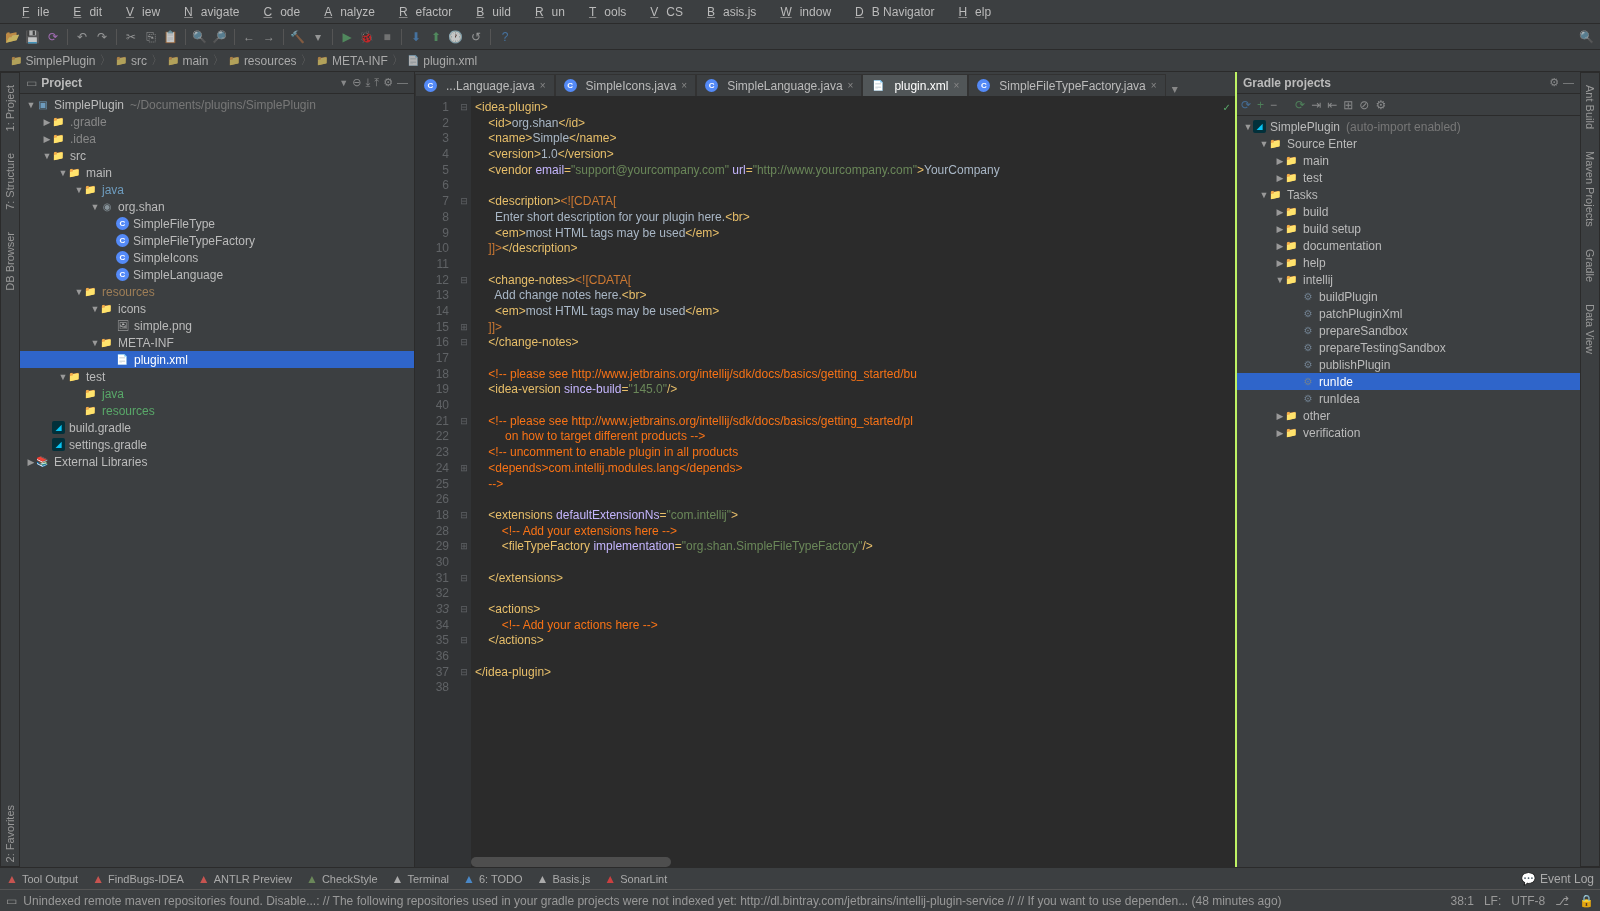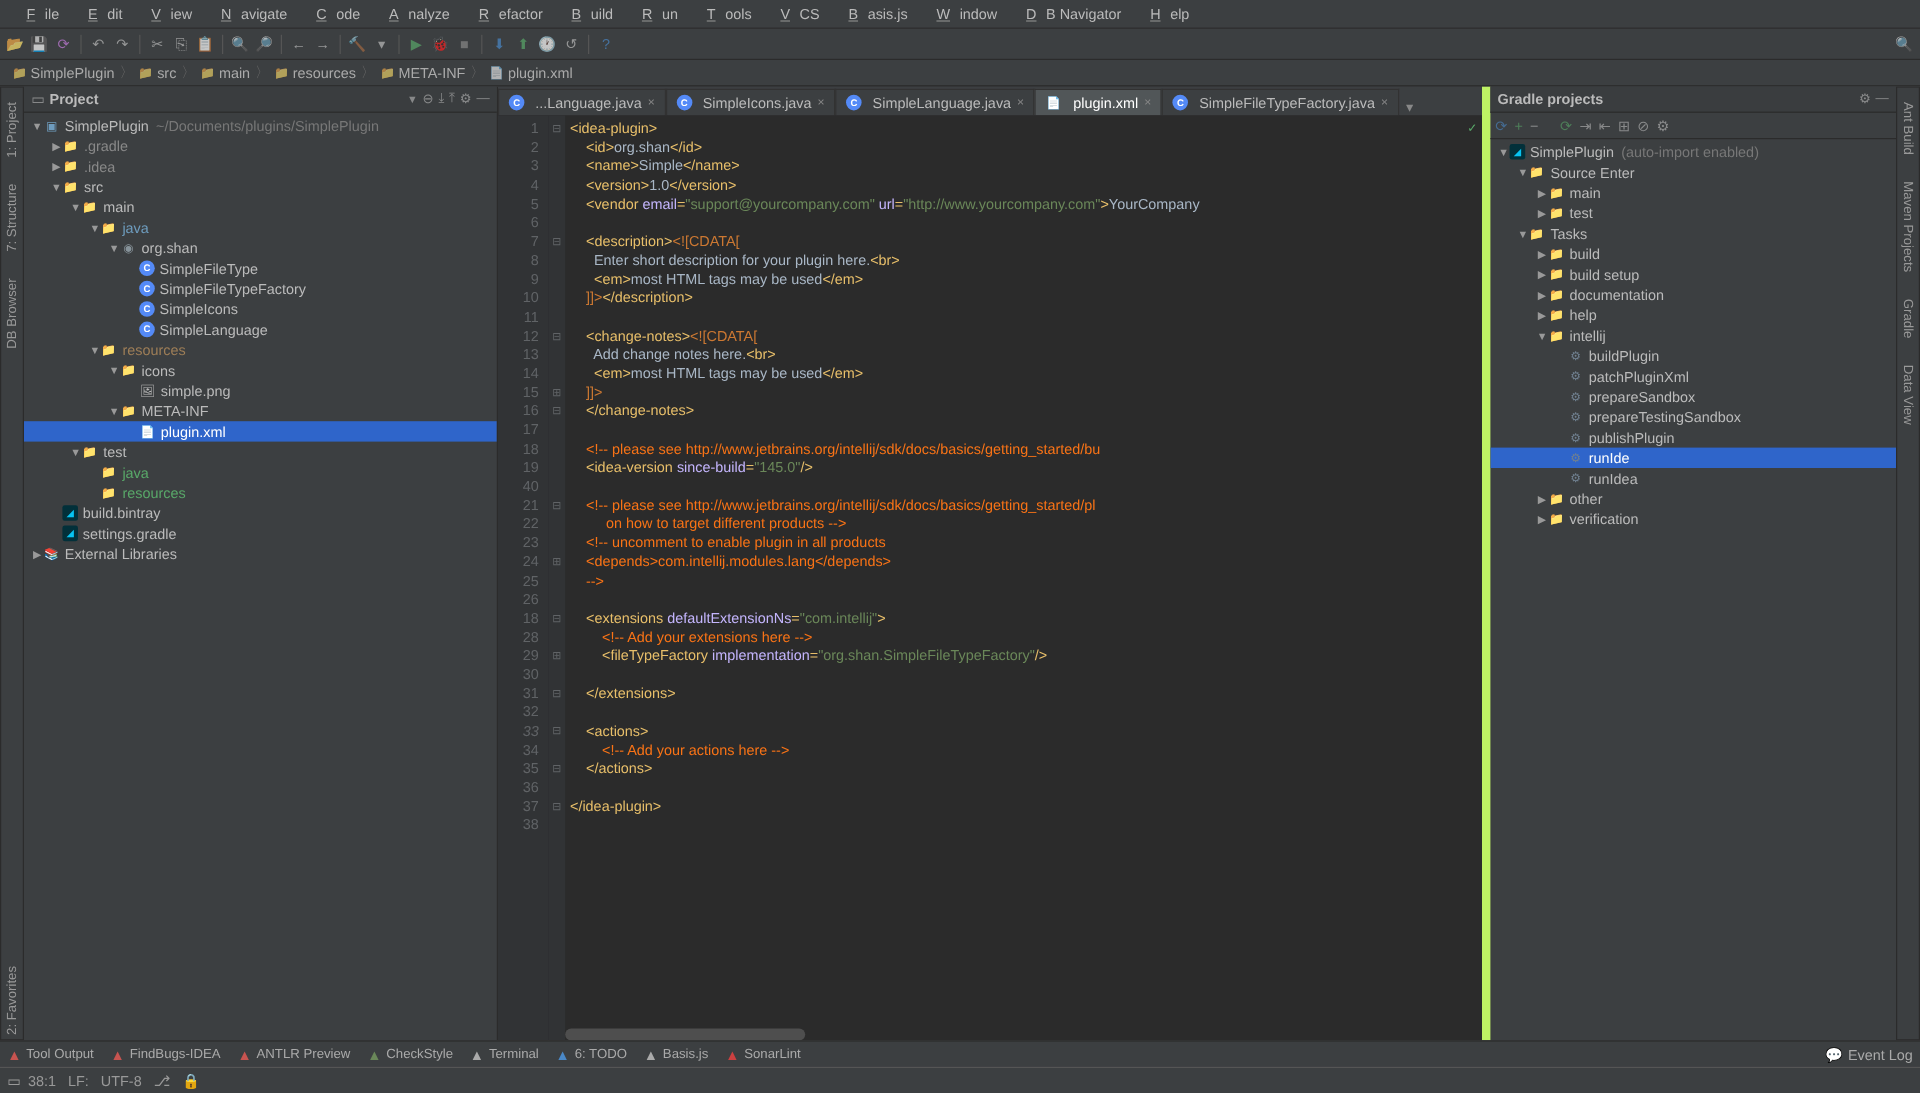--- a/index.html
+++ b/index.html
@@ -44,21 +44,21 @@
 .fold-gutter{width:14px;background:#313335;color:#606366;padding-top:4px}
 .fold-gutter div{height:15.7px;text-align:center;font-size:9px;cursor:pointer}
 .code{flex:1;padding:4px 0 0 4px;color:#a9b7c6;white-space:pre;overflow:auto}
 .code .tag{color:#e8bf6a}
 .code .attr{color:#c4b5fd}
 .code .str{color:#6a8759}
 .code .txt{color:#a9b7c6}
 .code .com{color:#f97316}
 .code .cdata{color:#cc7832}
 .code .underline{text-decoration-style:dotted}
-.gradle-panel{width:345px;background:#3c3f41;border-left:7px solid #bef264;display:flex;flex-direction:column}
+.gradle-panel{width:345px;background:#3c3f41;border-left:2px solid #bef264;display:flex;flex-direction:column}
 .gp-toolbar{height:22px;display:flex;align-items:center;padding:0 4px;gap:6px;border-bottom:1px solid #2b2b2b}
 .gp-toolbar span{opacity:.6;cursor:pointer;font-size:12px}
 .gp-tree{flex:1;overflow:auto;padding:2px 0}
 .gear{color:#708090}
 .bottom-bar{height:22px;background:#3c3f41;border-top:1px solid #2b2b2b;display:flex;align-items:center;padding:0 6px;gap:14px}
 .bb-item{display:flex;align-items:center;gap:4px;color:#aaa;cursor:pointer;font-size:11px}
 .status-bar{height:22px;background:#3c3f41;border-top:1px solid #555;display:flex;align-items:center;padding:0 6px;color:#999;font-size:11px}
 .status-msg{flex:1;white-space:nowrap;overflow:hidden;text-overflow:ellipsis}
 .status-right{display:flex;gap:10px;align-items:center}
 .hscroll{position:absolute;bottom:0;left:56px;height:10px;width:200px;background:#4e4e4e;border-radius:5px}
@@ -249,21 +249,21 @@
           <span style="color:#59a869">java</span>
         </div>
         <div class="tree-row" style="padding-left: 54px;">
           <span class="arrow"></span>
           <span class="ticon folder">📁</span>
           <span style="color:#59a869">resources</span>
         </div>
         <div class="tree-row" style="padding-left: 22px;">
           <span class="arrow"></span>
           <span class="ticon grd">◢</span>
-          <span>build.bintray</span>
+          <span>build.gradle</span>
         </div>
         <div class="tree-row" style="padding-left: 22px;">
           <span class="arrow"></span>
           <span class="ticon grd">◢</span>
           <span>settings.gradle</span>
         </div>
         <div class="tree-row" style="padding-left: 6px;">
           <span class="arrow">▶</span>
           <span class="ticon">📚</span>
           <span>External Libraries</span>
@@ -527,20 +527,21 @@
     <span class="bb-item"><span style="color:#cb4040">▲</span>SonarLint</span>
     <div style="flex: 1 1 0%;"></div>
     <span class="bb-item">
       <span style="color:#d9a343">💬</span>
       <span>Event Log</span>
     </span>
   </div>
 
 <div class="status-bar">
   <span style="margin-right:6px">▭</span>
+  <span class="status-msg">Unindexed remote maven repositories found. Disable...: // The following repositories used in your gradle projects were not indexed yet: http://dl.bintray.com/jetbrains/intellij-plugin-service // // If you want to use dependen... (48 minutes ago)</span>
   <div class="status-right">
     <span>38:1</span>
     <span>LF:</span>
     <span>UTF-8</span>
     <span>⎇</span>
     <span>🔒</span>
   </div>
 </div>
 
 </body></html>

